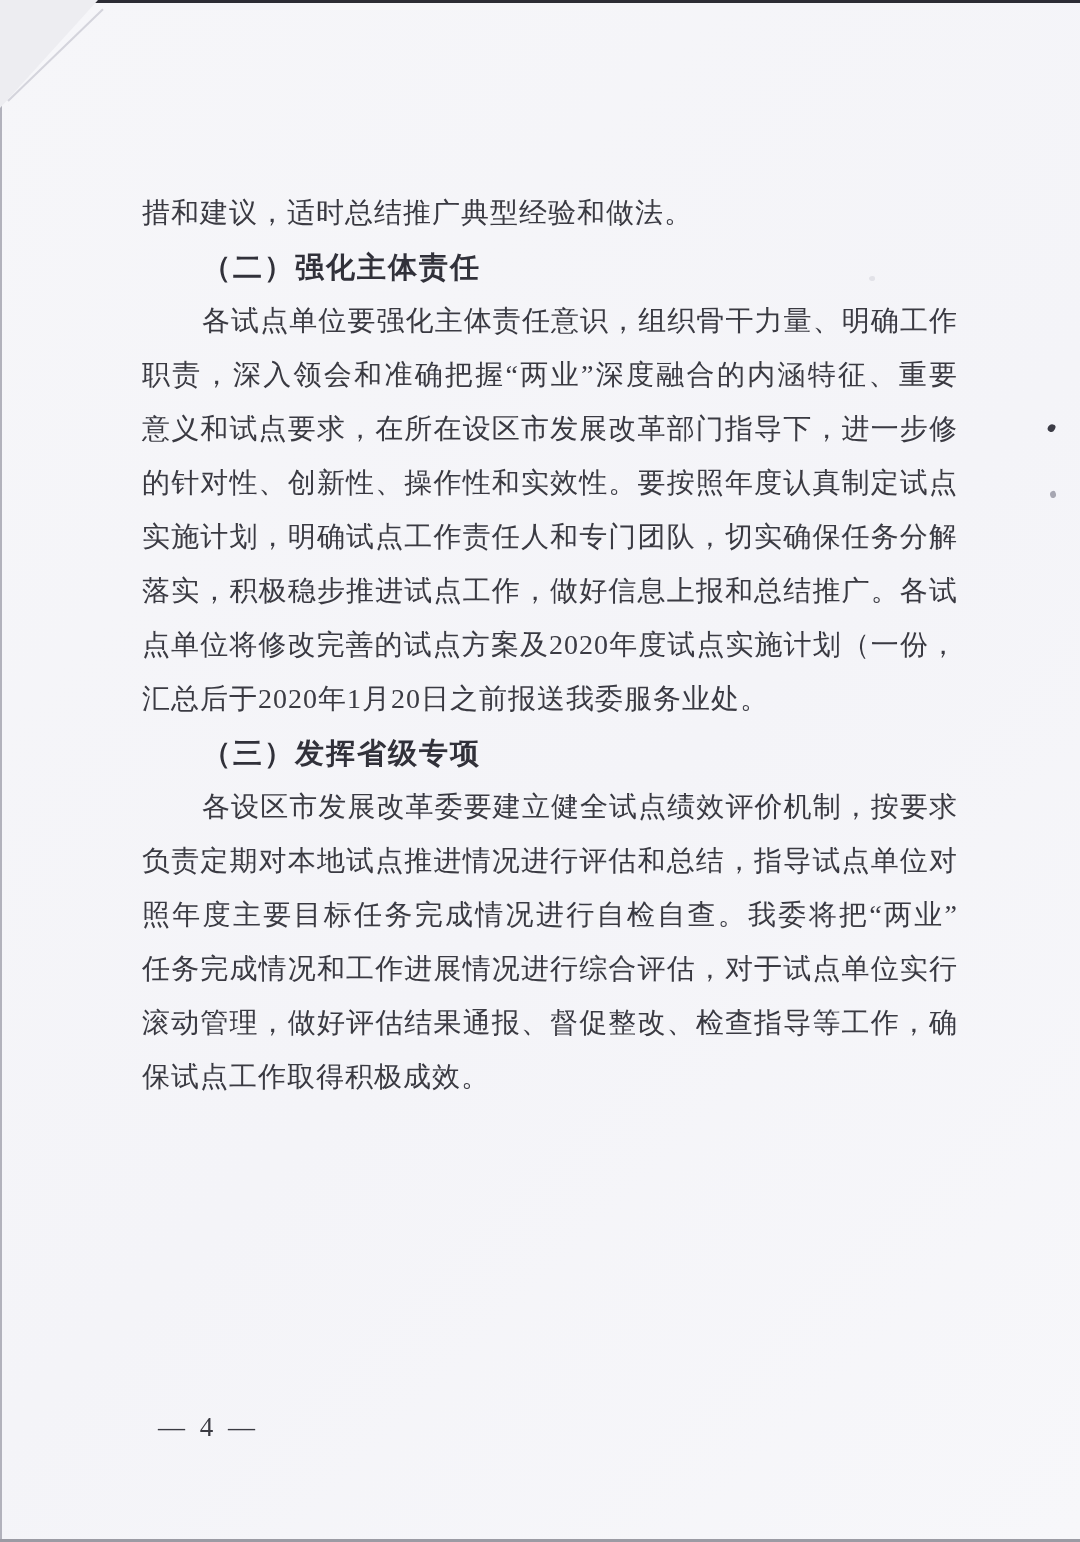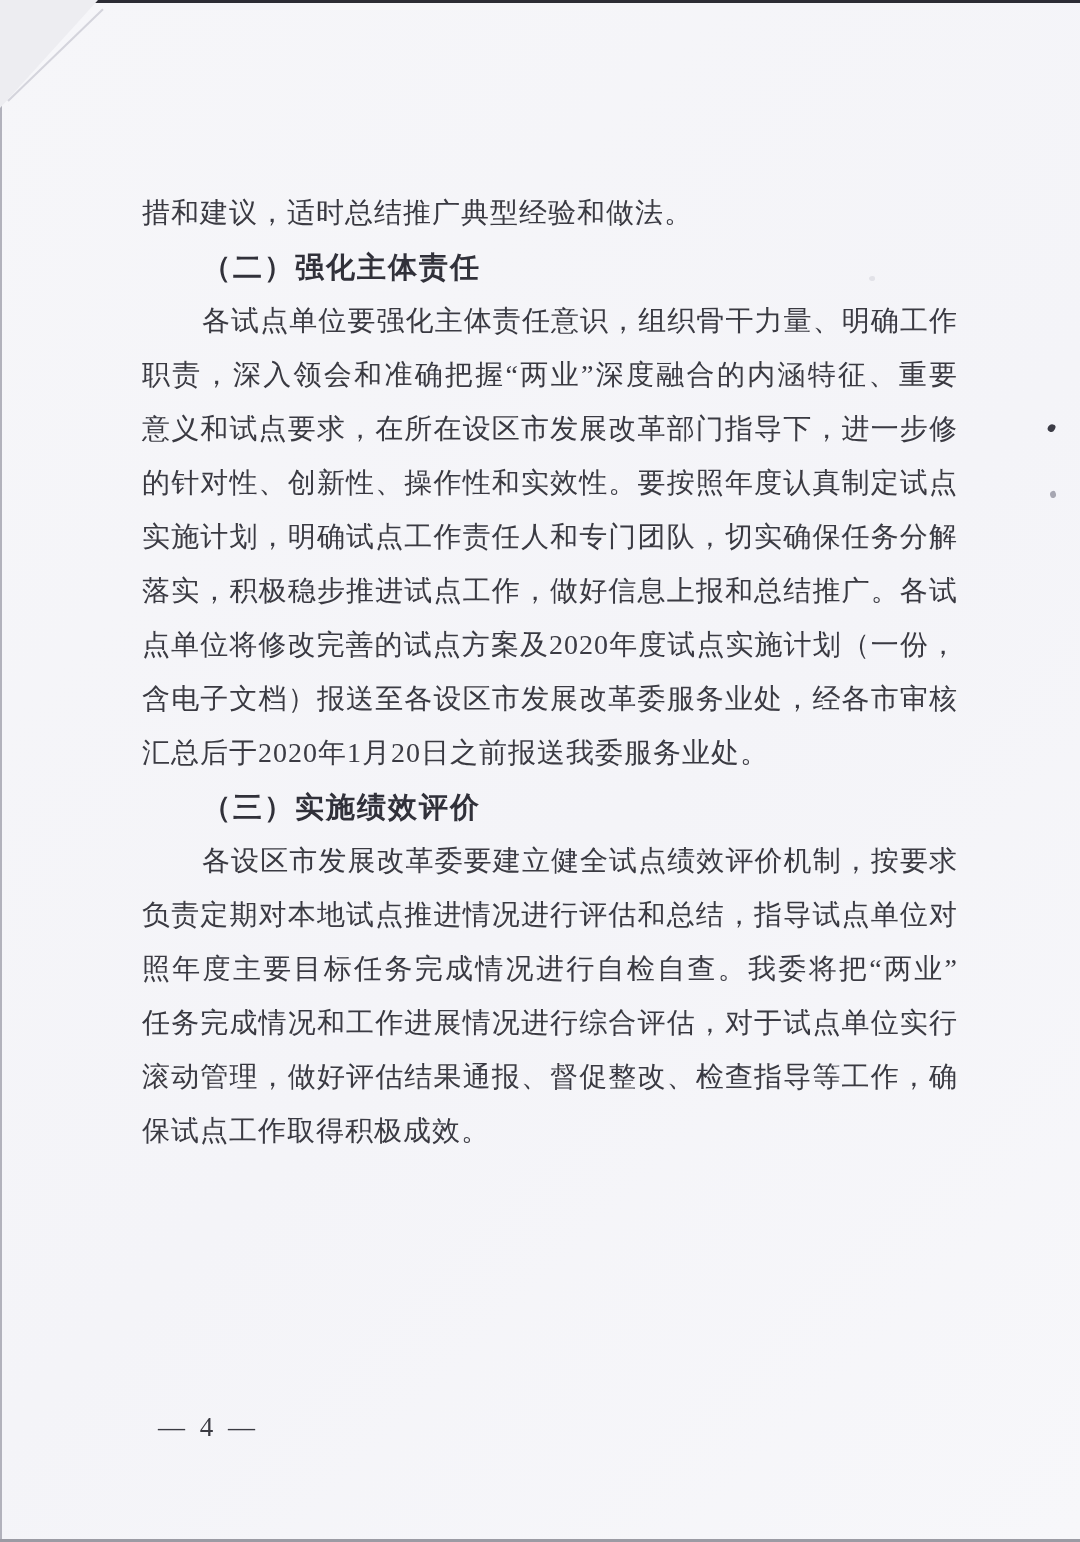--- a/index.html
+++ b/index.html
@@ -127,23 +127,22 @@
   <div class="content">
     <div class="line nojust">措和建议，适时总结推广典型经验和做法。</div>
     <div class="line heading">（二）强化主体责任</div>
     <div class="line indent">各试点单位要强化主体责任意识，组织骨干力量、明确工作</div>
     <div class="line">职责，深入领会和准确把握“两业”深度融合的内涵特征、重要</div>
     <div class="line">意义和试点要求，在所在设区市发展改革部门指导下，进一步修</div>
     <div class="line">的针对性、创新性、操作性和实效性。要按照年度认真制定试点</div>
     <div class="line">实施计划，明确试点工作责任人和专门团队，切实确保任务分解</div>
     <div class="line">落实，积极稳步推进试点工作，做好信息上报和总结推广。各试</div>
     <div class="line">点单位将修改完善的试点方案及2020年度试点实施计划（一份，</div>
-    <div class="line">含电子文档）报送至各设区市发展改革委服务业处，经各市审核</div>
     <div class="line nojust">汇总后于2020年1月20日之前报送我委服务业处。</div>
-    <div class="line heading">（三）实施绩效评价</div>
+    <div class="line heading">（三）发挥省级专项</div>
     <div class="line indent">各设区市发展改革委要建立健全试点绩效评价机制，按要求</div>
     <div class="line">负责定期对本地试点推进情况进行评估和总结，指导试点单位对</div>
     <div class="line">照年度主要目标任务完成情况进行自检自查。我委将把“两业”</div>
     <div class="line">任务完成情况和工作进展情况进行综合评估，对于试点单位实行</div>
     <div class="line">滚动管理，做好评估结果通报、督促整改、检查指导等工作，确</div>
     <div class="line nojust">保试点工作取得积极成效。</div>
   </div>
 
   <div class="pagenum">— 4 —</div>
 

